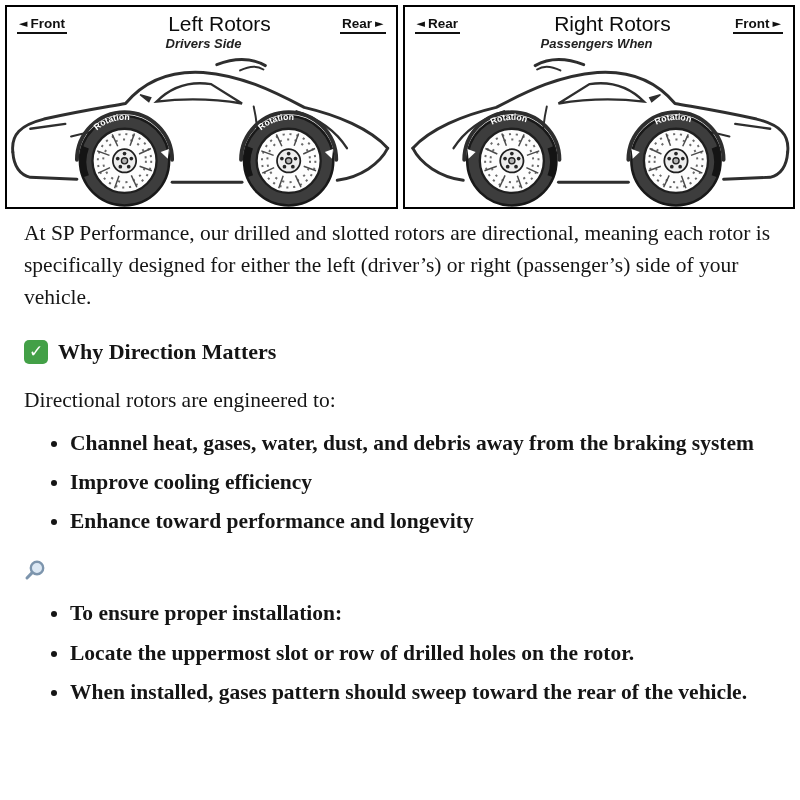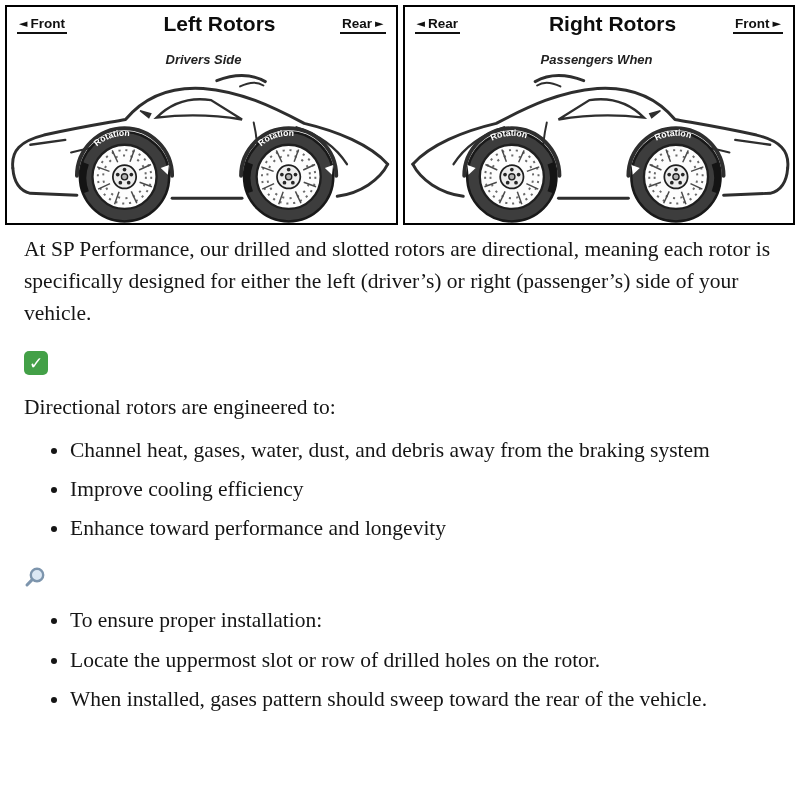--- a/index.html
+++ b/index.html
@@ -10,39 +10,39 @@
   .panels { display:flex; gap:5px; margin:5px 5px 0 5px; }
   .panel { flex:1; border:2px solid #000; background:#fff; overflow:hidden; }
   .panel-header { display:flex; justify-content:space-between; align-items:flex-start; padding:7px 10px 0 10px; }
   .dir-label {
     font-family:"Liberation Sans", sans-serif; font-weight:700; font-size:13.5px;
     color:#101010; border-bottom:2.5px solid #101010; padding:0 2px 1px 2px;
     display:inline-flex; align-items:center; gap:3px; white-space:nowrap; margin-top:2px;
   }
   .arr { font-size:11px; line-height:1; font-family:"DejaVu Sans", sans-serif; }
   .panel-title-wrap { text-align:center; margin-top:-2px; }
-  .panel-title { font-family:"Liberation Sans", sans-serif; font-weight:700; font-size:21px; color:#0d0d0d; line-height:1.1;padding-left:32px; }
-  .panel-subtitle { font-family:"Liberation Sans", sans-serif; font-weight:700; font-style:italic; font-size:13px; color:#222; margin-top:17px; }
+  .panel-title { font-family:"Liberation Sans", sans-serif; font-weight:400; font-size:21px; color:#0d0d0d; line-height:1.1;padding-left:32px; }
+  .panel-subtitle { font-family:"Liberation Sans", sans-serif; font-weight:700; font-style:italic; font-size:13px; color:#222; margin-top:1px; }
   .car-svg { display:block; width:100%; height:auto; margin-top:2px; }
 
   
   .content { padding:0 24px 12px 24px; font-size:21.5px; line-height:1.5; max-width:800px; }
   .intro { margin:8px 0 20px 0; }
   .section-head { display:flex; align-items:center; gap:10px; margin:22px 0 16px 0; }
   .section-head.bold { font-weight:700; font-size:22px; }
   .section-head.regular { font-weight:400; font-size:21.5px; color:#1c1c1c; }
   .check-icon {
     width:24px; height:24px; background:#43a047; border-radius:5px; color:#fff;
     display:inline-flex; align-items:center; justify-content:center;
     font-size:17px; font-weight:700; font-family:"DejaVu Sans", sans-serif; flex:0 0 auto;
   }
   .magnifier-icon { display:inline-flex; flex:0 0 auto; }
   .lead { margin:14px 0 10px 0; }
   ul.bullets { margin:6px 0 20px 0; padding-left:46px; }
-  ul.bullets li { margin:0 0 7px 0; }
+  ul.bullets li { margin:0 0 7px 0;font-weight:bold; }
 </style>
 </head>
 <body>
 
 <svg width="0" height="0" style="position:absolute" xmlns="http://www.w3.org/2000/svg" aria-hidden="true">
   <defs>
     <g id="rotor">
       <circle r="33" fill="#fdfdfd" stroke="#1f1f1f" stroke-width="2.4"></circle>
       <circle r="27.5" fill="none" stroke="#6a6a6a" stroke-width="2" stroke-dasharray="2.2 5"></circle>
       <circle r="22" fill="none" stroke="#6a6a6a" stroke-width="2" stroke-dasharray="2.2 5.6"></circle>
@@ -165,20 +165,21 @@
   </div>
 
 </div>
 
 <div class="content">
 
   <p class="intro">At SP Performance, our drilled and slotted rotors are directional, meaning each rotor is specifically designed for either the left (driver’s) or right (passenger’s) side of your vehicle.</p>
 
   <div class="section-head bold">
     <span class="check-icon">✓</span>
+    <span>Why Direction Matters</span>
   </div>
 
   <p class="lead">Directional rotors are engineered to:</p>
 
   <ul class="bullets">
     <li>Channel heat, gases, water, dust, and debris away from the braking system</li>
     <li>Improve cooling efficiency</li>
     <li>Enhance toward performance and longevity</li>
   </ul>
 

